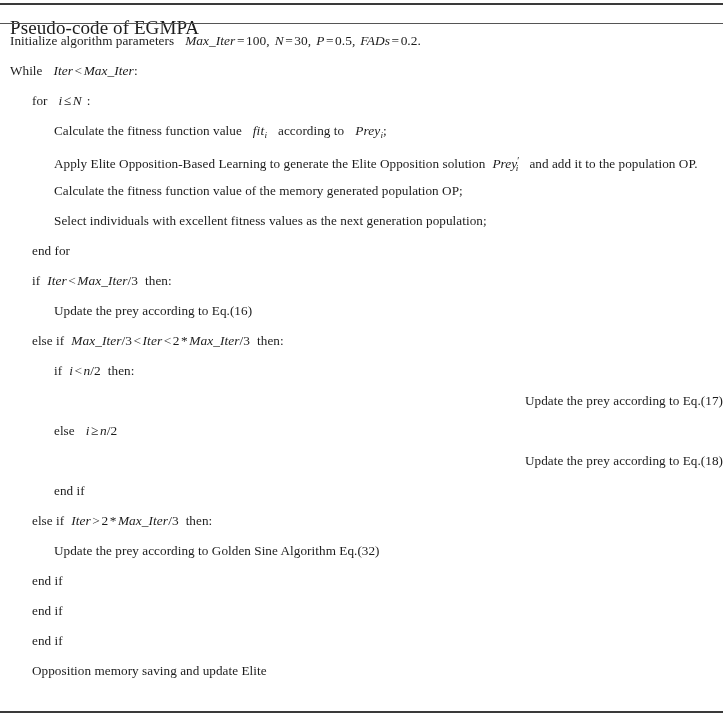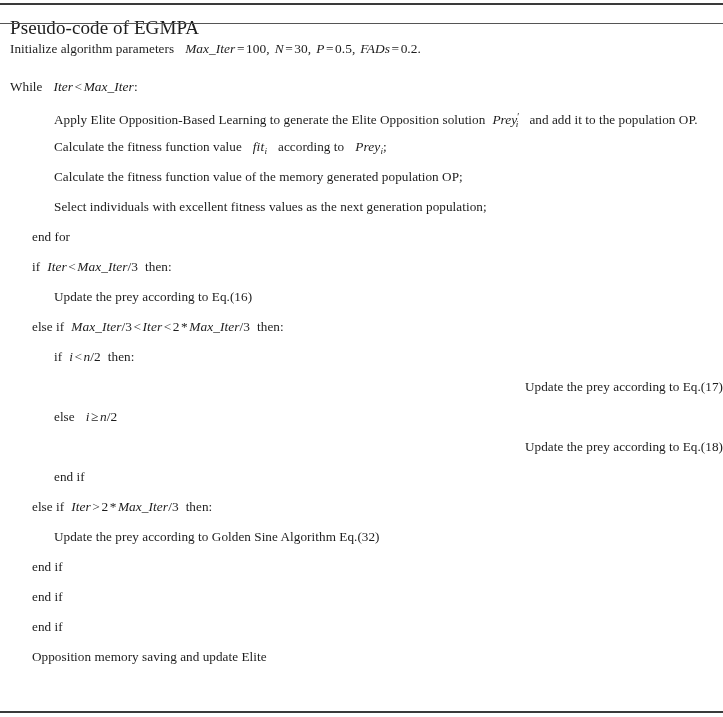--- a/index.html
+++ b/index.html
@@ -54,21 +54,21 @@
   .code-line {
     position: relative;
     height: 30px;
     line-height: 30px;
     font-size: 13.2px;
     white-space: nowrap;
     letter-spacing: 0.05px;
   }
 
   
-  .ind-0 { padding-left: 10px; margin-top: 8px; }
+  .ind-0 { padding-left: 10px; }
   .ind-1 { padding-left: 32px; }
   .ind-2 { padding-left: 54px; }
   .ind-3 { padding-left: 76px; text-align: right; }
 
   
   .math {
     font-family: "Liberation Serif", "DejaVu Serif", serif;
     font-style: italic;
     font-size: 13.4px;
     padding: 0 2px;
@@ -106,27 +106,30 @@
 
     <div class="code-line ind-0">
       <span>Initialize algorithm parameters</span><span class="sp-m"></span><span class="math"><span class="mi">Max</span><span class="mup">_</span><span class="mi">Iter</span><span class="mop">=</span><span class="mnum">100</span><span class="mup">,</span><span class="sp-s"></span><span class="mi">N</span><span class="mop">=</span><span class="mnum">30</span><span class="mup">,</span><span class="sp-s"></span><span class="mi">P</span><span class="mop">=</span><span class="mnum">0.5</span><span class="mup">,</span><span class="sp-s"></span><span class="mi">FADs</span><span class="mop">=</span><span class="mnum">0.2</span><span class="mup">.</span></span>
     </div>
 
 
     <div class="code-line ind-0">
       <span>While</span><span class="sp-m"></span><span class="math"><span class="mi">Iter</span><span class="mop">&lt;</span><span class="mi">Max</span><span class="mup">_</span><span class="mi">Iter</span><span class="mup">:</span></span>
     </div>
 
+    <div class="code-line ind-1">
+      <span>for</span><span class="sp-m"></span><span class="math"><span class="mi">i</span><span class="mop">≤</span><span class="mi">N</span><span class="sp-s"></span><span class="mup">:</span></span>
+    </div>
+
+    <div class="code-line ind-2">
+      <span>Calculate the fitness function value</span><span class="sp-m"></span><span class="math"><span class="mi">fit</span><span class="msub">i</span></span><span class="sp-m"></span><span>according to</span><span class="sp-m"></span><span class="math"><span class="mi">Prey</span><span class="msub">i</span><span class="mup">;</span></span>
+    </div>
 
     <div class="code-line ind-2">
       <span>Apply Elite Opposition-Based Learning to generate the Elite Opposition solution</span><span class="sp-s"></span><span class="math"><span class="mi">Prey</span><span class="msup">′</span><span class="msub" style="margin-left:-4px">i</span></span><span class="sp-m"></span><span>and add it to the population OP.</span>
-    </div>
-
-    <div class="code-line ind-2">
-      <span>Calculate the fitness function value</span><span class="sp-m"></span><span class="math"><span class="mi">fit</span><span class="msub">i</span></span><span class="sp-m"></span><span>according to</span><span class="sp-m"></span><span class="math"><span class="mi">Prey</span><span class="msub">i</span><span class="mup">;</span></span>
     </div>
 
     <div class="code-line ind-2">
       <span>Calculate the fitness function value of the memory generated population OP;</span>
     </div>
 
     <div class="code-line ind-2">
       <span>Select individuals with excellent fitness values as the next generation population;</span>
     </div>
 

